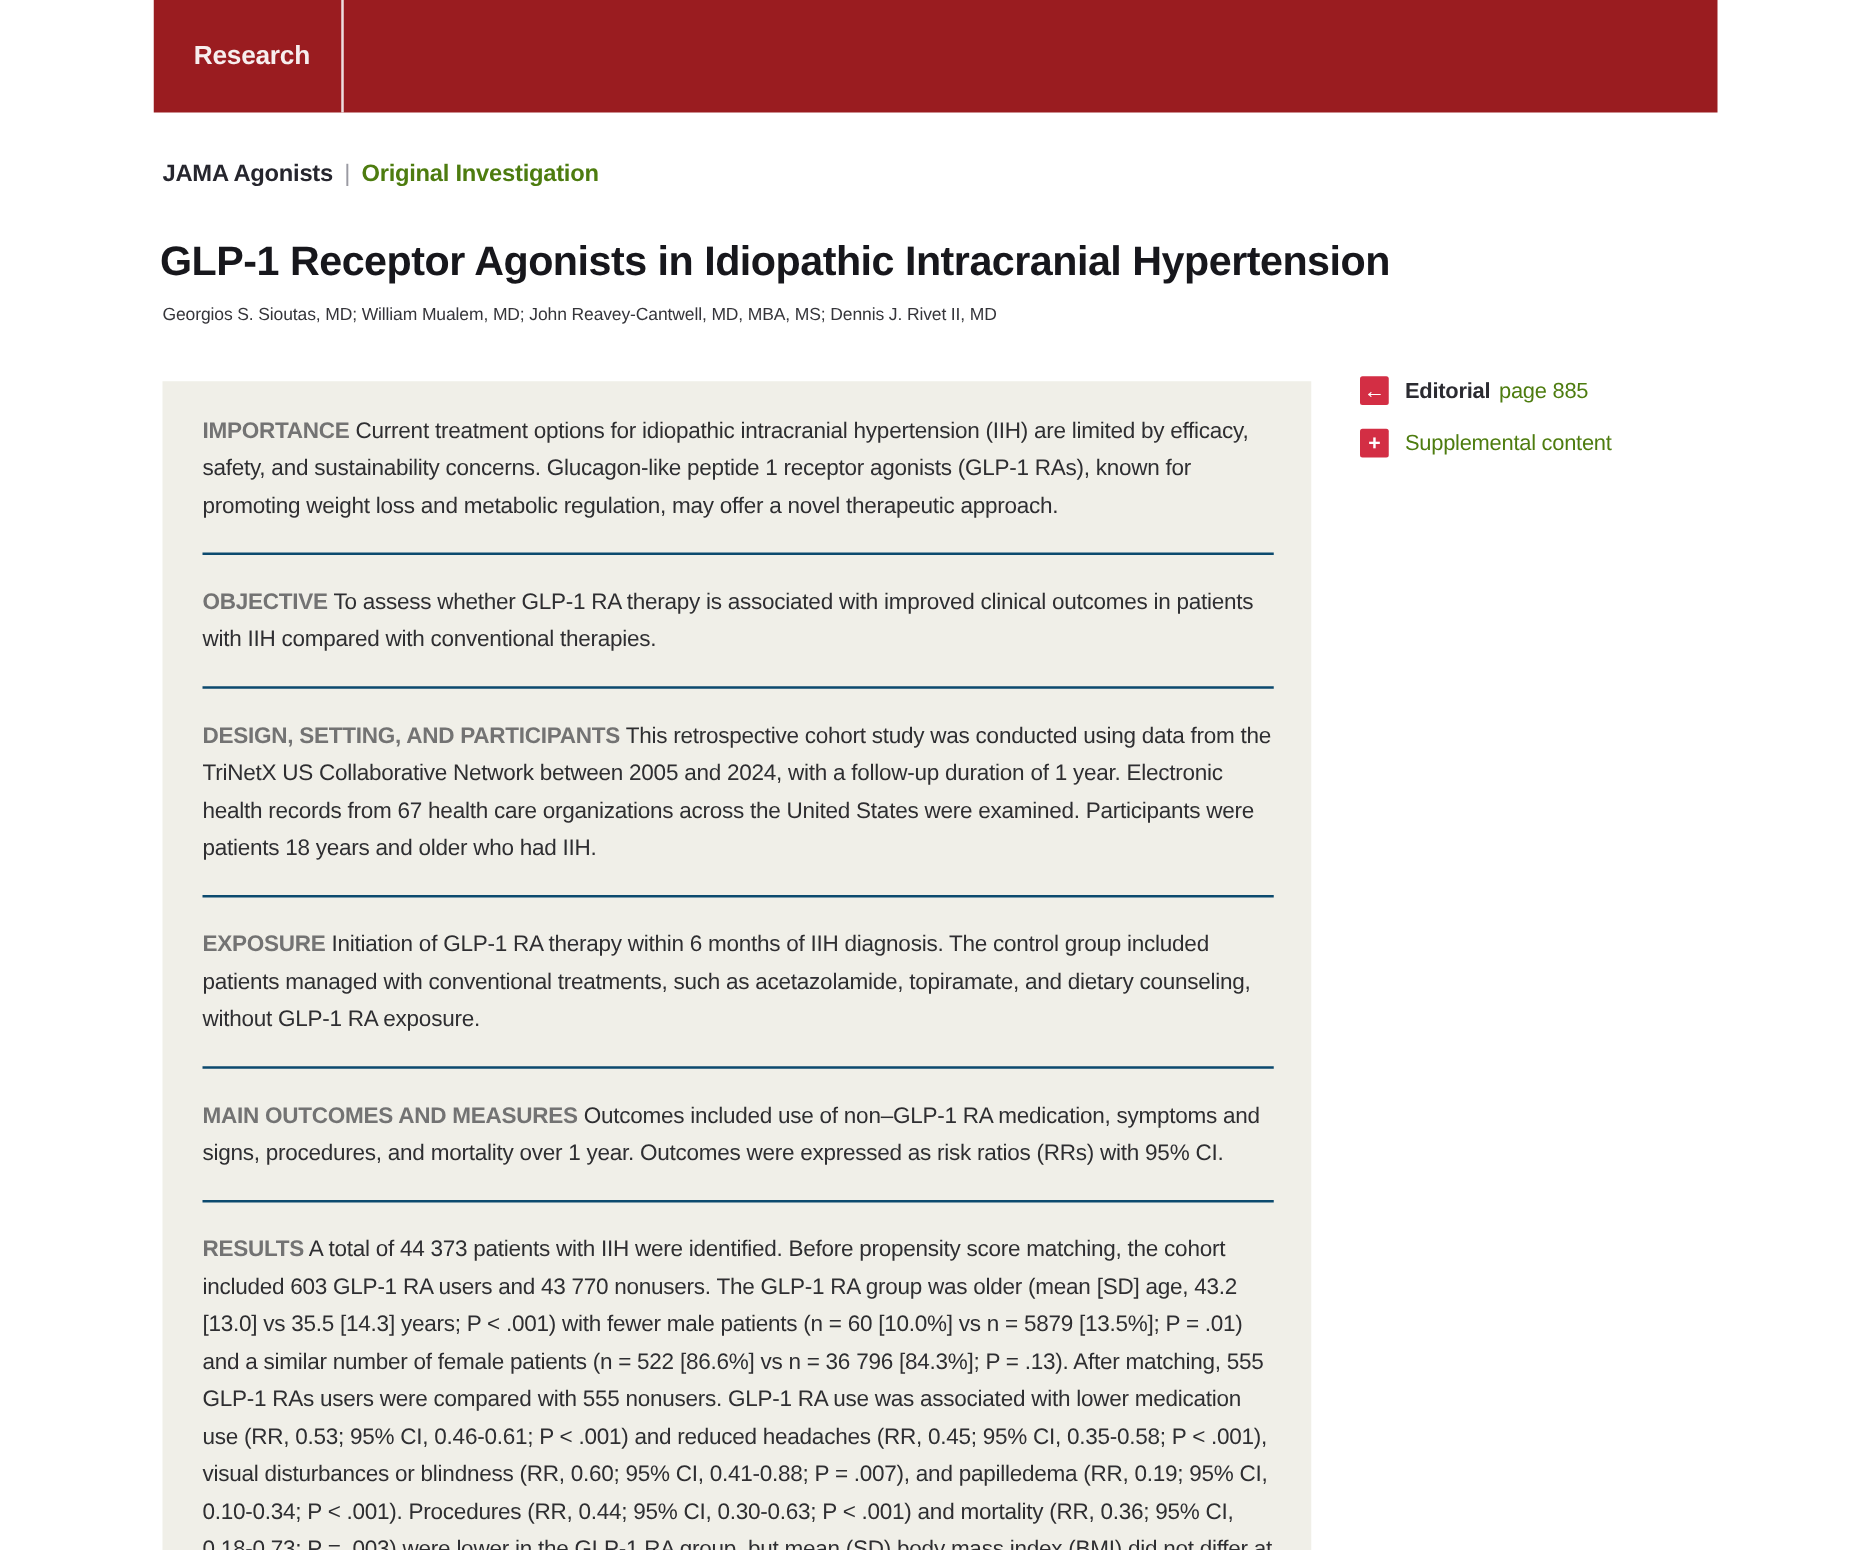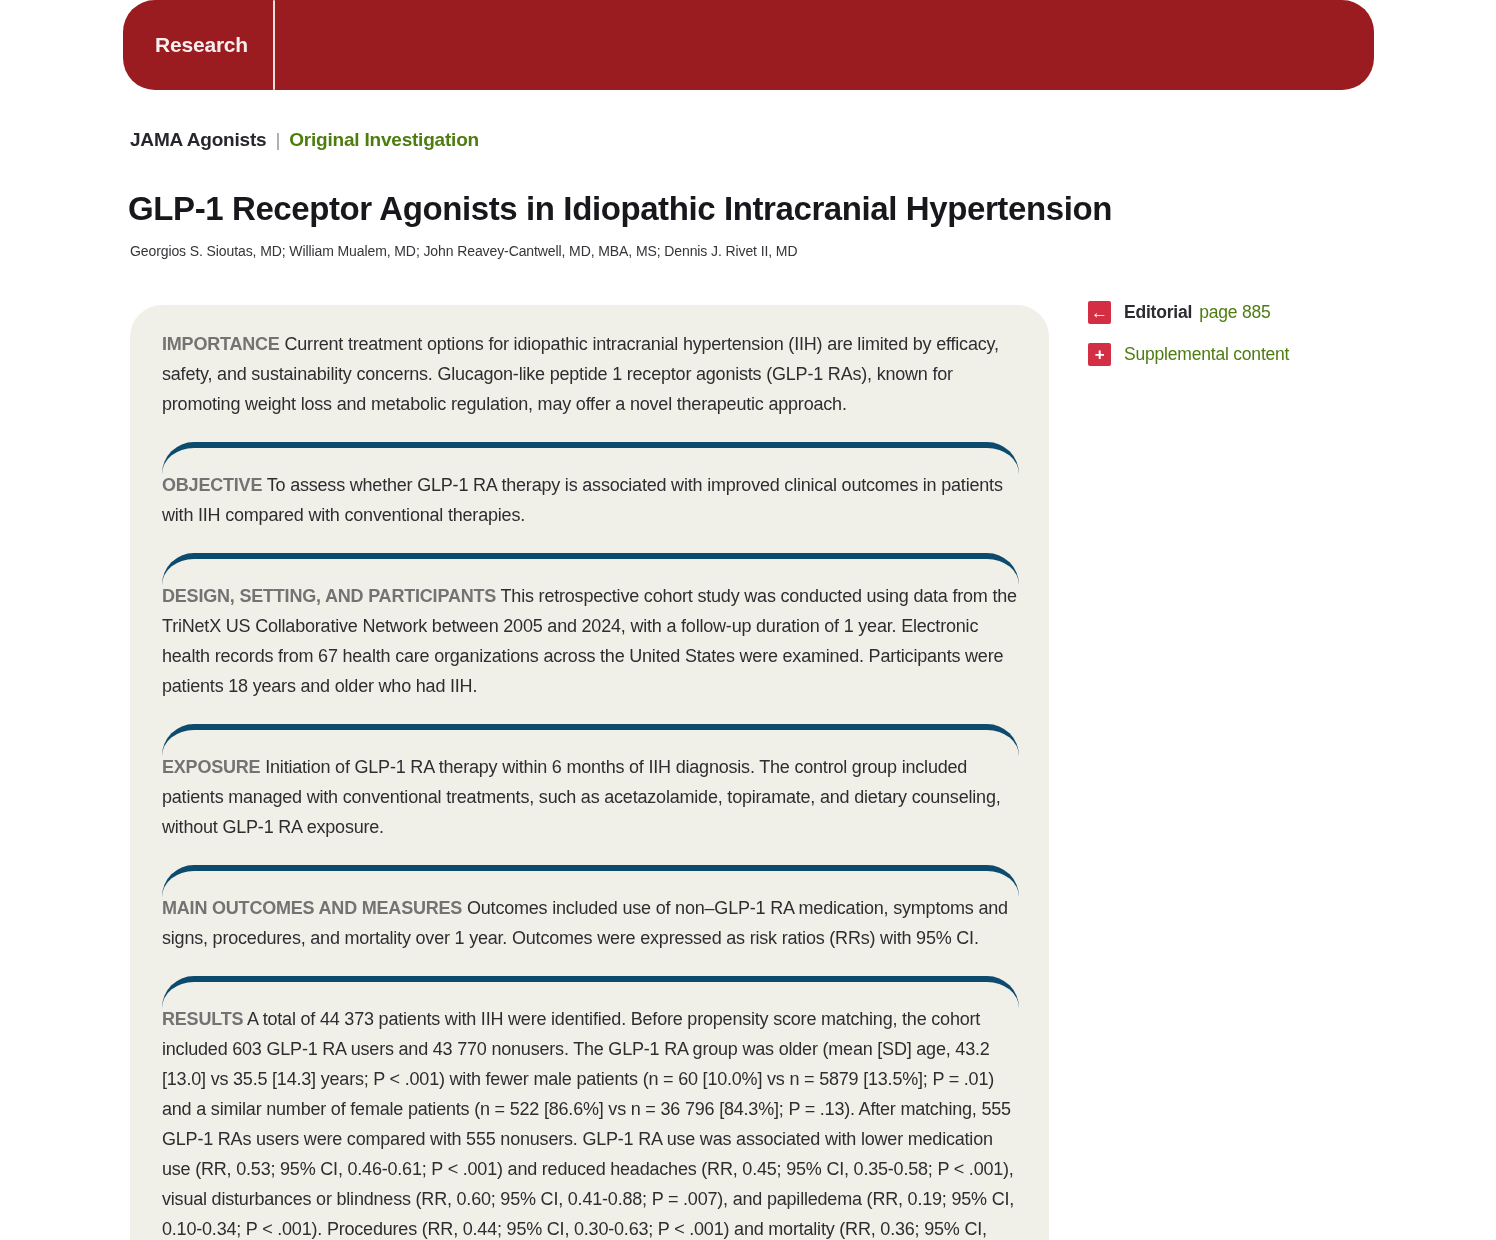--- a/index.html
+++ b/index.html
@@ -1,15 +1,15 @@
 <!DOCTYPE html>
 <html><head>
 <meta charset="utf-8">
 <style>
-  * { box-sizing: border-box; border-radius: 32px; }
+  * { box-sizing: border-box; }
   html, body { margin: 0; padding: 0; }
   body {
     width: 1496px; height: 1240px;
     overflow: hidden;
     background: #ffffff;
     font-family: "Liberation Sans", sans-serif;
     position: relative;
   }
 
   
@@ -58,21 +58,21 @@
     width: 919px; min-height: 960px;
     background: #f0efe8;
     padding: 2px 30px 60px 32px;
   }
   .section {
     margin: 0;
     padding: 22px 0 23px 0;
     font-size: 18px; line-height: 30px;
     color: #2e2e31; letter-spacing: -0.2px;
   }
-  .section + .section { border-top: 6px solid #0c4a6e; }
+  .section + .section { border-top: 2px solid #0c4a6e; }
   .section .label { font-weight: bold; color: #737373; }
 
   
   .sidebar {
     position: absolute; left: 1088px; top: 301px;
     width: 360px; font-size: 17.5px; letter-spacing: -0.2px;
   }
   .side-row { display: flex; align-items: center; margin-bottom: 19px; }
   .side-icon {
     width: 23px; height: 23px; border-radius: 2px;

